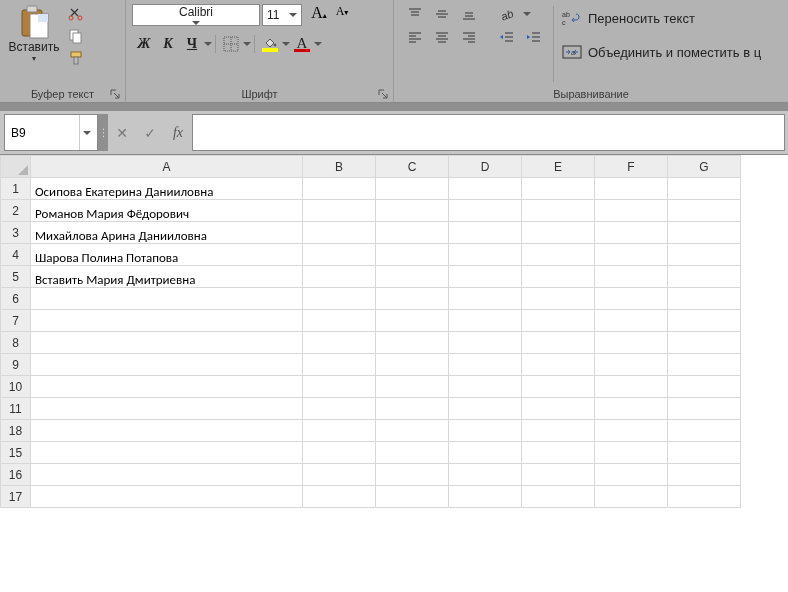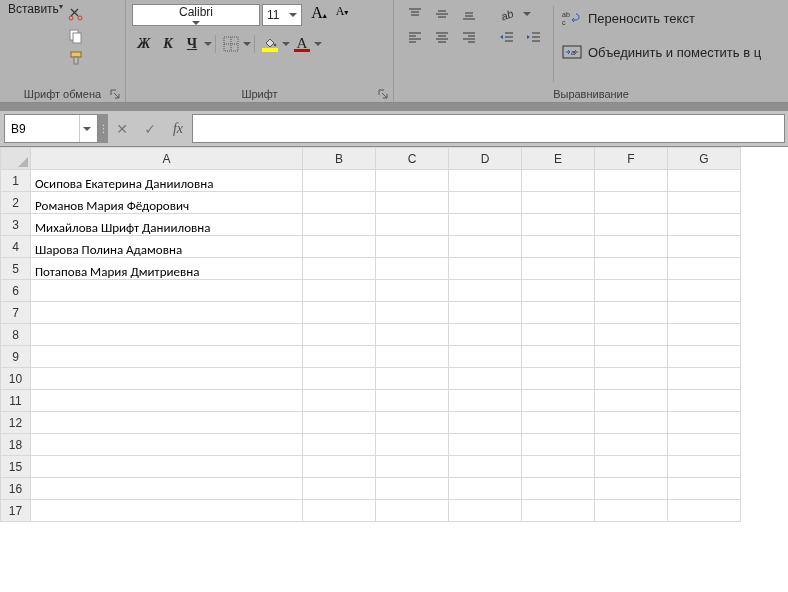--- a/index.html
+++ b/index.html
@@ -35,21 +35,21 @@
   }
   .group-label .launcher {
     position: absolute; right: 0; bottom: 2px;
     width: 12px; height: 12px;
     cursor: pointer;
   }
   .launcher svg { width:12px; height:12px; }
 
   
   .paste-btn {
-    display: flex; flex-direction: row; 
+    display: flex; flex-direction: column; align-items: center;
     padding: 0 4px; width: 60px;
     cursor: pointer;
   }
   .paste-icon { margin-top:2px; width: 32px; height: 36px; }
   .paste-label { font-size: 12px; color: #222; }
   .paste-caret { font-size: 8px; color:#333; }
   .mini-col { display:flex; flex-direction:column; gap:2px; padding:2px 2px 0 2px;}
   .mini-btn { width:20px; height:20px; display:flex; align-items:center; justify-content:center; cursor:pointer;}
 
   
@@ -83,21 +83,21 @@
   .al-grid { display:flex; flex-direction:column; gap:3px; padding:2px 6px;}
   .al-row { display:flex; gap:5px;}
   .al-btn { width:22px;height:20px; display:flex;align-items:center;justify-content:center; cursor:pointer;}
   .al-btn svg { width:16px;height:14px; }
   .al-right-col { display:flex; flex-direction:column; padding:2px 4px; gap:6px;}
   .al-wide-btn { display:flex; align-items:center; gap:6px; cursor:pointer; padding:2px 2px; font-size:13px; color:#222; height:28px;}
   .al-wide-btn .icon { width:20px;height:16px;}
 
   
   .fnbar {
-    height: 36px; background:#c6c6c6; border-bottom:1px solid #8a8a8a;
+    height: 44px; background:#c6c6c6; border-bottom:1px solid #8a8a8a;
     display:flex; align-items:stretch;
   }
   .namebox {
     width:94px; background:#fff; border:1px solid #888;
     margin:3px 0 3px 4px; display:flex; align-items:center; justify-content:space-between;
     padding:0 4px 0 6px; font-size:12px; cursor:text;
   }
   .namebox .caret-wrap { width:14px;height:100%;display:flex;align-items:center;justify-content:center;border-left:1px solid #ccc; cursor:pointer;}
   .fn-gap { width:10px; background:#8f8f8f; margin:3px 0; display:flex;align-items:center;justify-content:center;}
   .fn-gap .dots { color:#ddd; font-size:10px; letter-spacing:-1px;}
@@ -158,21 +158,21 @@
         </div>
         <div class="mini-btn">
           <svg width="16" height="16" viewBox="0 0 16 16">
               <rect x="3" y="2" width="10" height="5" fill="#e8c56a" stroke="#8a6a20"></rect>
               <rect x="6" y="7" width="4" height="7" fill="#bbb" stroke="#777"></rect>
             </svg>
         </div>
       </div>
     </div>
     <div class="group-label">
-      <span>Шрифт обмена</span>
+      <span>Буфер текст</span>
       <span class="launcher">
         <svg viewBox="0 0 12 12">
             <path d="M2 2 H7 M2 2 V7 M5 5 L10 10 M10 6 V10 H6" stroke="#555" fill="none"></path>
           </svg>
       </span>
     </div>
   </div>
 
   <div class="ribbon-group" style="width:268px">
     <div class="group-body" style="flex-direction:column">
@@ -418,41 +418,41 @@
           <td class="cell">Романов Мария Фёдорович</td>
           <td class="cell"></td>
           <td class="cell"></td>
           <td class="cell"></td>
           <td class="cell"></td>
           <td class="cell"></td>
           <td class="cell"></td>
         </tr>
   <tr>
           <th class="rowhdr">3</th>
-          <td class="cell">Михайлова Шрифт Данииловна</td>
+          <td class="cell">Михайлова Арина Данииловна</td>
           <td class="cell"></td>
           <td class="cell"></td>
           <td class="cell"></td>
           <td class="cell"></td>
           <td class="cell"></td>
           <td class="cell"></td>
         </tr>
   <tr>
           <th class="rowhdr">4</th>
-          <td class="cell">Шарова Полина Адамовна</td>
+          <td class="cell">Шарова Полина Потапова</td>
           <td class="cell"></td>
           <td class="cell"></td>
           <td class="cell"></td>
           <td class="cell"></td>
           <td class="cell"></td>
           <td class="cell"></td>
         </tr>
   <tr>
           <th class="rowhdr">5</th>
-          <td class="cell">Потапова Мария Дмитриевна</td>
+          <td class="cell">Вставить Мария Дмитриевна</td>
           <td class="cell"></td>
           <td class="cell"></td>
           <td class="cell"></td>
           <td class="cell"></td>
           <td class="cell"></td>
           <td class="cell"></td>
         </tr>
   <tr>
           <th class="rowhdr">6</th>
           <td class="cell"></td>
@@ -498,30 +498,20 @@
           <td class="cell"></td>
           <td class="cell"></td>
           <td class="cell"></td>
           <td class="cell"></td>
           <td class="cell"></td>
           <td class="cell"></td>
           <td class="cell"></td>
         </tr>
   <tr>
           <th class="rowhdr">11</th>
-          <td class="cell"></td>
-          <td class="cell"></td>
-          <td class="cell"></td>
-          <td class="cell"></td>
-          <td class="cell"></td>
-          <td class="cell"></td>
-          <td class="cell"></td>
-        </tr>
-  <tr>
-          <th class="rowhdr">12</th>
           <td class="cell"></td>
           <td class="cell"></td>
           <td class="cell"></td>
           <td class="cell"></td>
           <td class="cell"></td>
           <td class="cell"></td>
           <td class="cell"></td>
         </tr>
   <tr>
           <th class="rowhdr">18</th>

